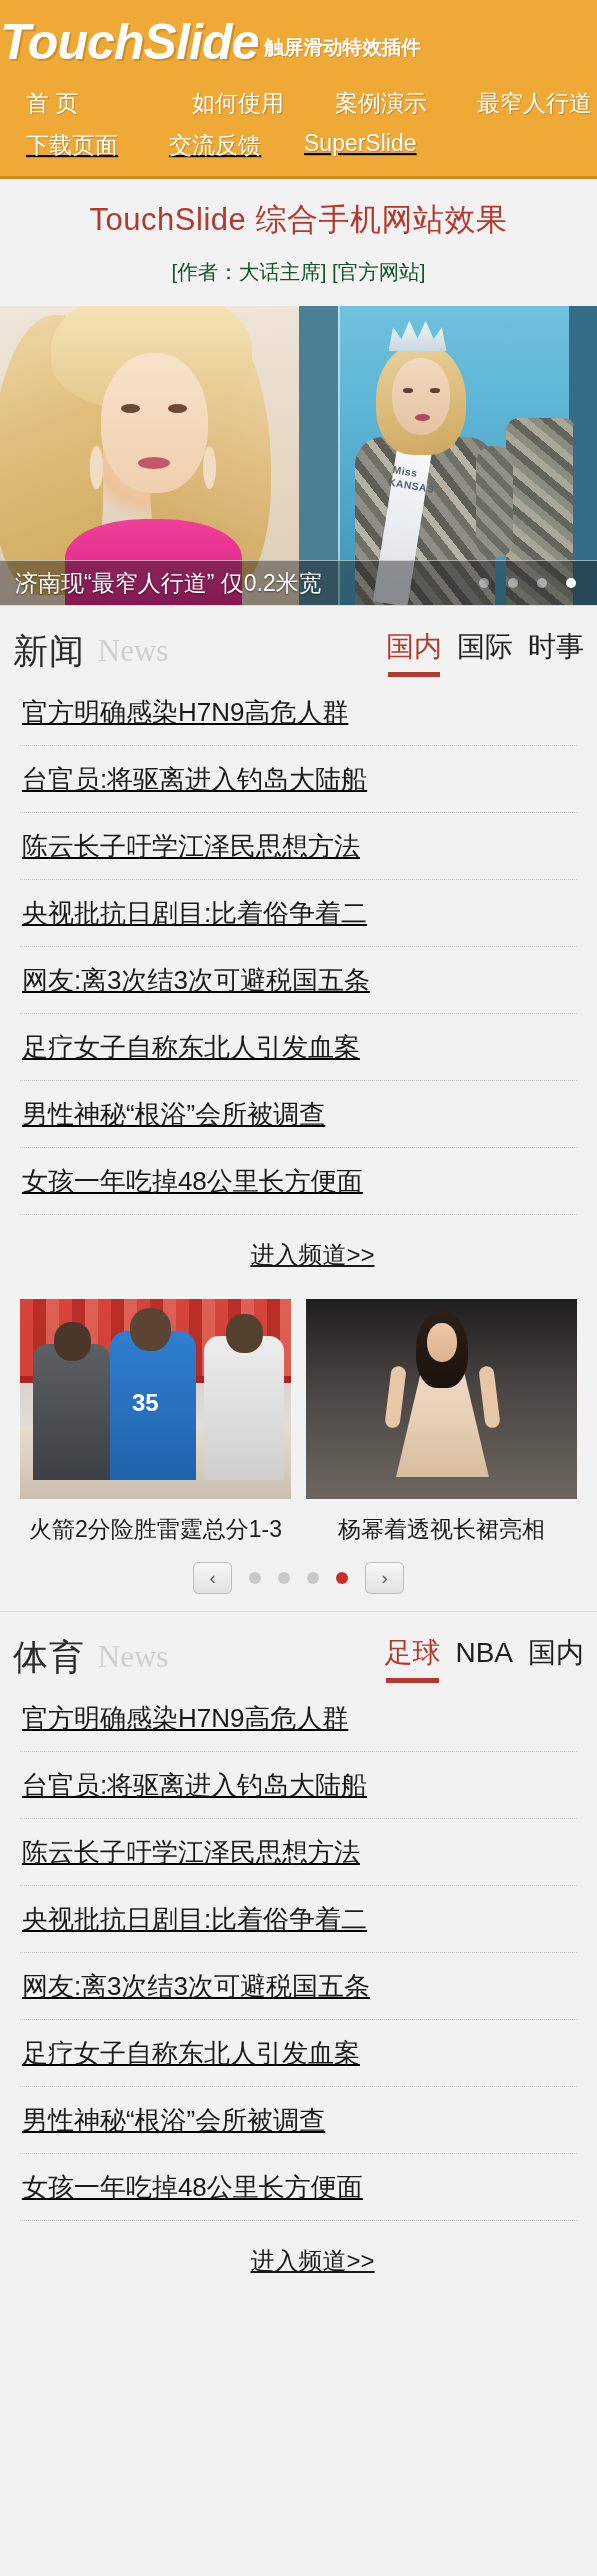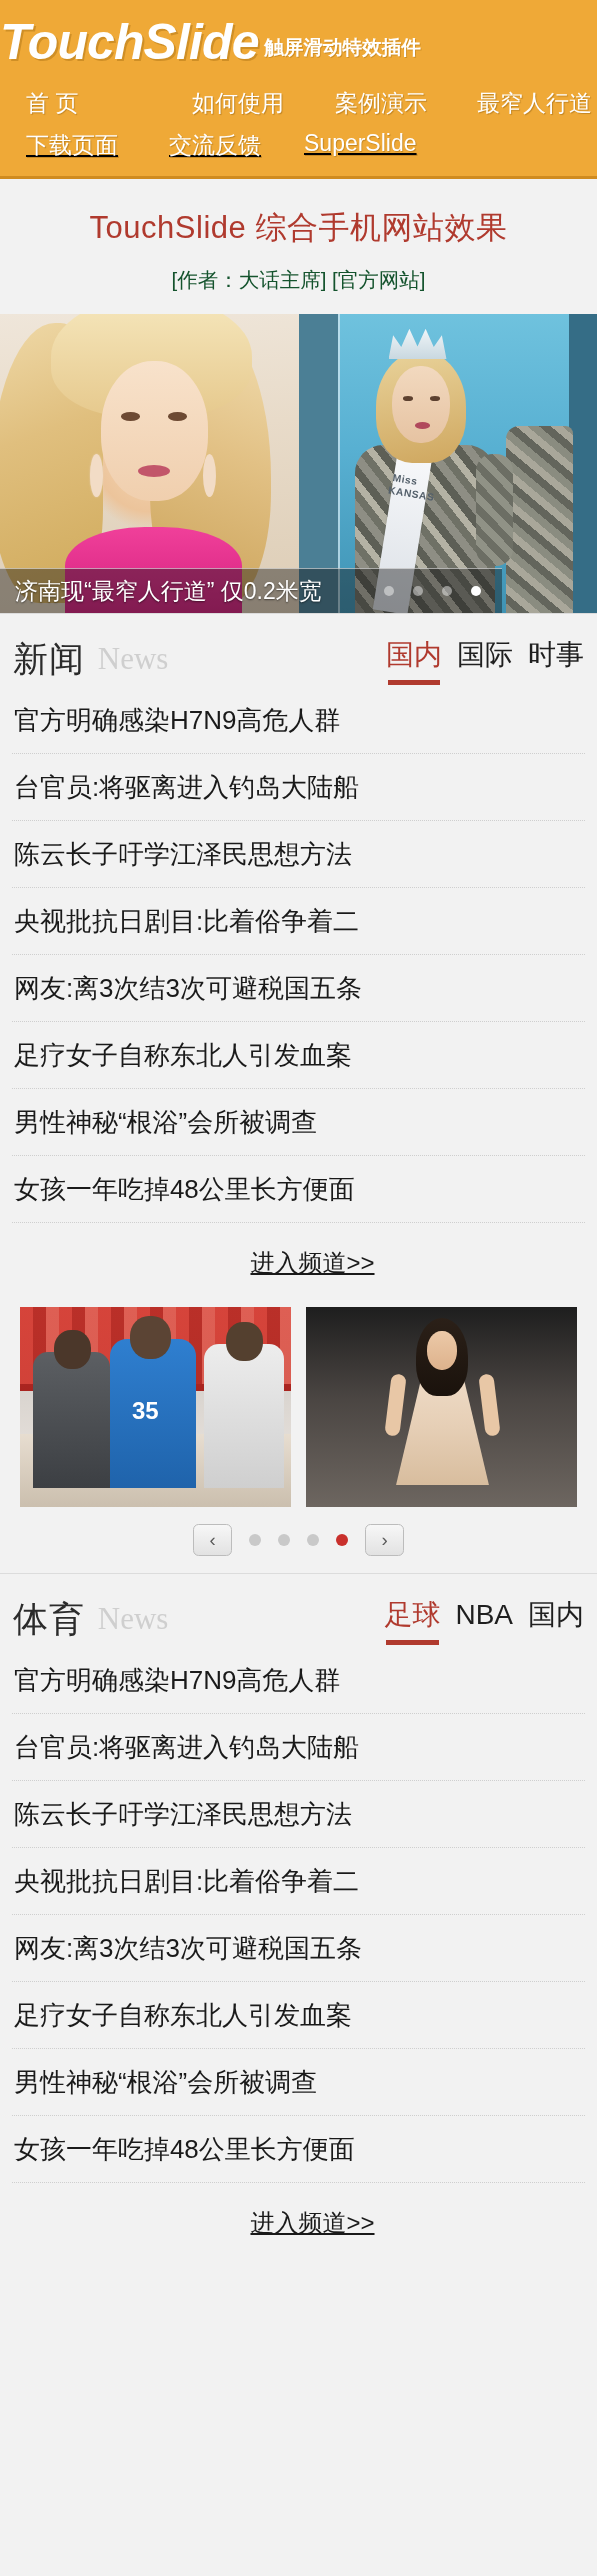--- a/index.html
+++ b/index.html
@@ -56,21 +56,21 @@
   .nav-r1 .nav-item:nth-child(2) { width: 143px; }
   .nav-r1 .nav-item:nth-child(3) { width: 142px; }
   .nav-r2 .nav-item:nth-child(1) { width: 143px; }
   .nav-r2 .nav-item:nth-child(2) { width: 135px; }
 
   
   .page-title {
     text-align: center;
     color: #b03a2e;
     font-size: 31px;
-    padding-top: 28px;
+    padding-top: 20px;
     letter-spacing: 0.5px;
   }
   .page-sub {
     text-align: center;
     color: #9a9a9a;
     font-size: 20.5px;
     padding-top: 17px;
     padding-bottom: 20.5px;
   }
   .page-sub a { color:#14532d; text-decoration:none; }
@@ -134,21 +134,21 @@
     color:#54606b; font-size:10.3px; text-align:center; line-height:1.25; letter-spacing:0.5px; font-weight:bold;}
   .b2-pack { position:absolute; right:24px; top:112px; width:67px; height:187px;
     background: repeating-linear-gradient(40deg,#8a8c80 0 7.5px,#63655c 7.5px 15px,#a9a79a 15px 22.4px);
     border-radius:13px 7.5px 0 0;}
   .b2-arm { position:absolute; left:177px; top:140px; width:37px; height:112px;
     background: repeating-linear-gradient(46deg,#909286 0 7.5px,#6c6e64 7.5px 15px); border-radius:17px;}
 
   .banner-caption {
     position: absolute;
     left: 0; bottom: 0;
-    width: 502px; height: 45px;
+    width: 597px; height: 45px;
     background: rgba(20,20,20,0.42);
     border-top: 1.9px solid rgba(255,255,255,0.55);
     display: flex; align-items: center;
     padding: 0 15px;
   }
   .banner-caption-text {
     color: #ffffff;
     font-size: 23px;
     flex: 1;
     white-space: nowrap;
@@ -174,21 +174,21 @@
   .sec-tab {
     font-size: 28px; color: #1f1f1f; text-decoration:none;
     padding-bottom: 9.3px; position: relative;
   }
   .sec-tab.on { color: #b03a2e; }
   .sec-tab.on::after {
     content:""; position:absolute; left:1.9px; right:1.9px; bottom:-1.9px;
     height: 4.7px; background: #b03a2e;
   }
 
-  .news-list { padding: 0 12px; }
+  .news-list { padding: 0 20px; text-decoration: underline; }
   .news-item {
     display: block;
     font-size: 26px;
     color: #1a1a1a;
     text-decoration: none;
     padding: 16px 1.9px 15px 1.9px;
     border-bottom: 1.9px dotted #cfcfcf;
     white-space: nowrap;
     overflow: hidden;
   }
@@ -344,30 +344,32 @@
           <div class="p1-crowd"></div>
           <div class="p1-floor"></div>
           <div class="p1-pl2"></div>
           <div class="p1-pl2h"></div>
           <div class="p1-pl3"></div>
           <div class="p1-pl3h"></div>
           <div class="p1-pl1"></div>
           <div class="p1-pl1h"></div>
           <div class="p1-num">35</div>
         </div>
+        <div class="pic-cap">火箭2分险胜雷霆总分1-3</div>
       </div>
       <div class="pic-cell">
         <div class="pic-thumb p2">
           <div class="p2-bg"></div>
           <div class="p2-dress"></div>
           <div class="p2-arm1"></div>
           <div class="p2-arm2"></div>
           <div class="p2-hair"></div>
           <div class="p2-face"></div>
         </div>
+        <div class="pic-cap">杨幂着透视长裙亮相</div>
       </div>
     </div>
     <div class="pager">
       <div class="pbtn">‹</div>
       <div class="pdots">
         <span class="pdot"></span>
         <span class="pdot"></span>
         <span class="pdot"></span>
         <span class="pdot on"></span>
       </div>

